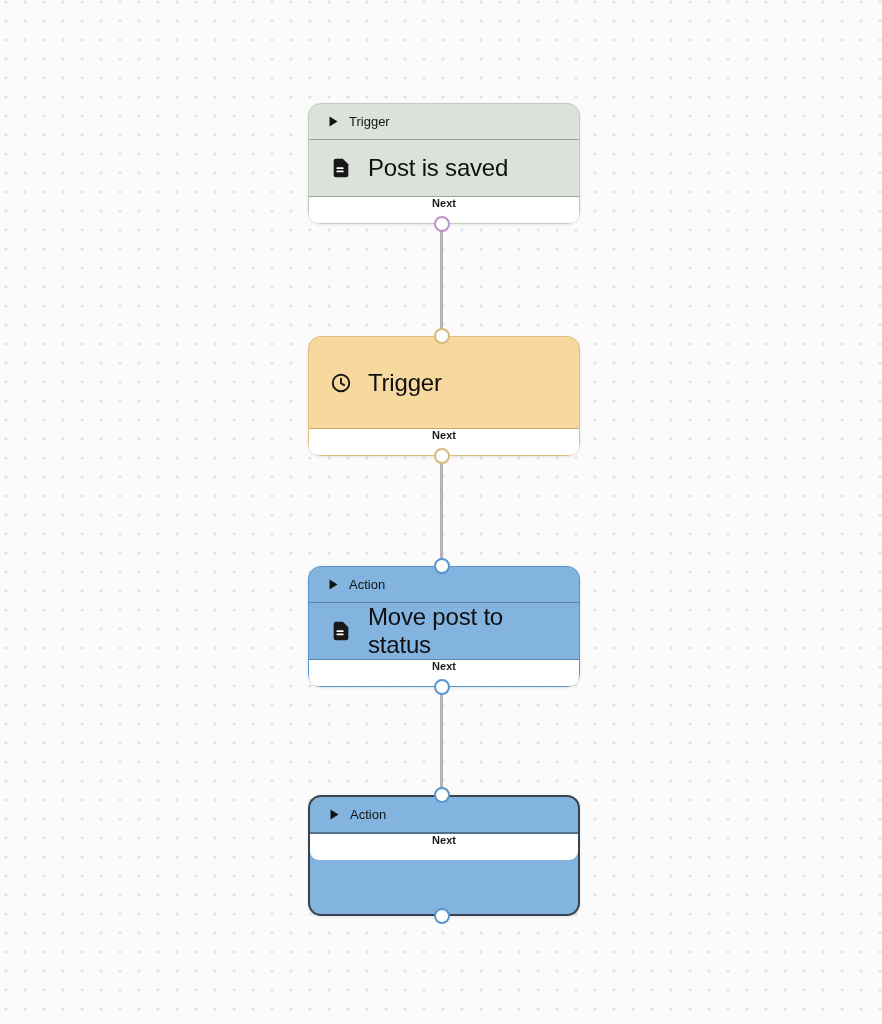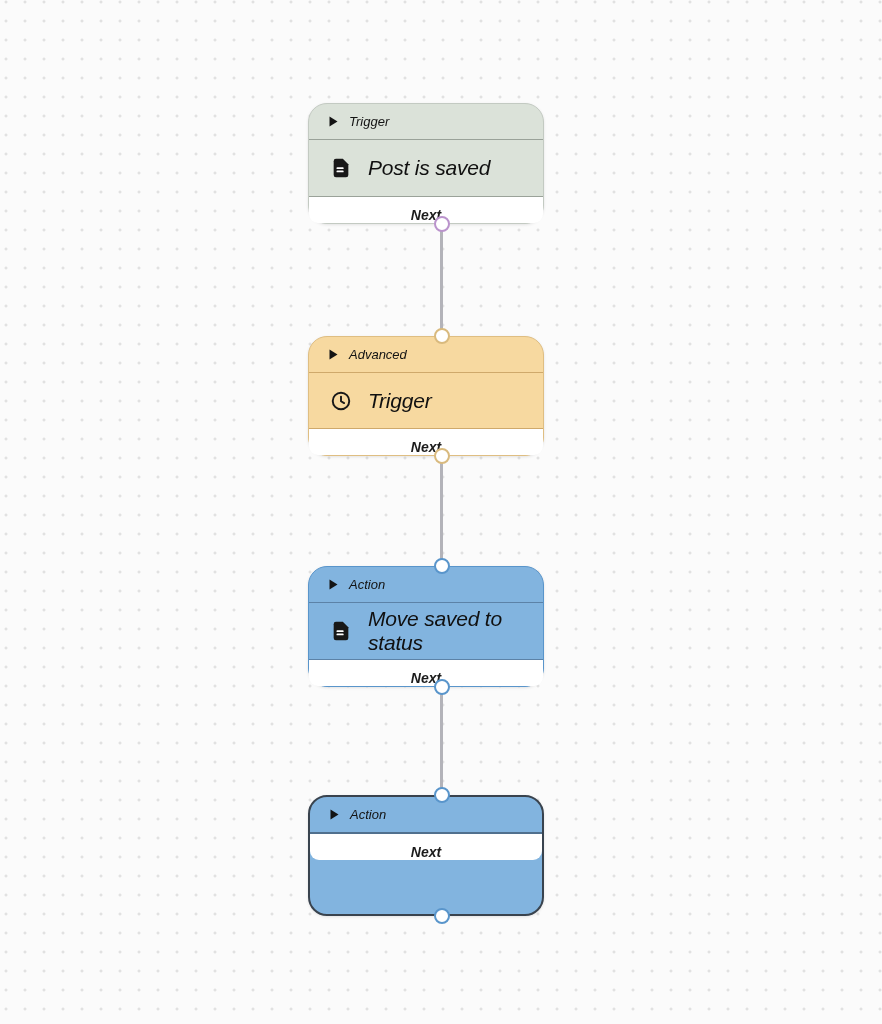--- a/index.html
+++ b/index.html
@@ -14,30 +14,29 @@
     background-color: var(--bg, #fbfbfb);
     background-image: radial-gradient(circle, var(--dot, #d8d8d8) 1.15px, transparent 1.3px);
     background-size: 19px 19px;
     background-position: -3.5px 11.5px;
   }
 
   
   .node {
     position: absolute;
     left: 308px;
-    width: 236px;
+    width: 272px;
     height: 121px;
     background: var(--bg);
     border: 1.5px solid var(--border);
-    border-radius: 19px;
+    border-radius: 13px;
     box-shadow: 0 1px 3px rgba(0,0,0,0.10);
     display: flex;
     flex-direction: column;
     z-index: 2;
-    font-style: italic;
   }
   .node.selected { border-width: 2px; }
 
   .node-header {
     height: 36px;
     flex: 0 0 36px;
     display: flex;
     align-items: center;
     gap: 11px;
     padding: 0 20px;
@@ -46,36 +45,36 @@
     color: #131313;
   }
   .node-header svg { display: block; flex: 0 0 auto; }
 
   .node-body {
     flex: 1 1 auto;
     display: flex;
     align-items: center;
     gap: 16px;
     padding: 0 21px;
-    font-size: 21px;
+    font-size: 24px;
     letter-spacing: -0.2px;
     color: #101010;
   }
   .node-body svg { display: block; flex: 0 0 auto; }
 
   .node-footer {
     flex: 0 0 27px;
     height: 27px;
     background: #ffffff;
     border-top: 1px solid var(--divider);
     border-radius: 0 0 9px 9px;
     display: flex;
-    align-items: flex-end;
+    align-items: flex-start;
     justify-content: center;
-    font-size: 14px;
+    font-size: 11px;
     font-weight: 600;
     color: #1c1c1c;
   }
 
   
   .edge {
     position: absolute;
     left: 440px;
     width: 3px;
     background: var(--edge, #b3b3b9);
@@ -116,26 +115,20 @@
       </svg>
       <span>Post is saved</span>
     </div>
     <div class="node-footer">
       <span>Next</span>
     </div>
   </div>
   <div class="port" style="top: 216px; --bg: #dbe2d9; --border: #c3cac2; --divider: #9aa299; --port: #ba93cc;"></div>
 
   <div class="node" style="top: 336px; height: 120px; --bg: #f7d9a0; --border: #dfbe82; --divider: #cfa96b; --port: #d9ba7e;">
-    <div class="node-header">
-      <svg width="9" height="11" viewBox="0 0 9 11">
-          <path d="M0.5 0.5 L8.5 5.5 L0.5 10.5 Z" fill="#141414"></path>
-        </svg>
-      <span>Advanced</span>
-    </div>
     <div class="node-body">
       <svg width="22" height="22" viewBox="0 0 24 24">
         <circle cx="12" cy="12" r="9" fill="none" stroke="#181818" stroke-width="2.1"></circle>
         <path d="M12 7.2 V12.3 L15.4 14.3" fill="none" stroke="#181818" stroke-width="2.1" stroke-linecap="round" stroke-linejoin="round"></path>
       </svg>
       <span>Trigger</span>
     </div>
     <div class="node-footer">
       <span>Next</span>
     </div>
@@ -148,21 +141,21 @@
       <svg width="9" height="11" viewBox="0 0 9 11">
           <path d="M0.5 0.5 L8.5 5.5 L0.5 10.5 Z" fill="#141414"></path>
         </svg>
       <span>Action</span>
     </div>
     <div class="node-body">
       <svg width="22" height="22" viewBox="0 0 24 24">
         <path d="M6.5 2 H14 L20 8 V19.5 A2.5 2.5 0 0 1 17.5 22 H6.5 A2.5 2.5 0 0 1 4 19.5 V4.5 A2.5 2.5 0 0 1 6.5 2 Z" fill="#181818"></path>
         <path d="M8 12.2 H14 M8 15.8 H14" stroke="#ffffff" stroke-width="1.9" stroke-linecap="round"></path>
       </svg>
-      <span>Move saved to status</span>
+      <span>Move post to status</span>
     </div>
     <div class="node-footer">
       <span>Next</span>
     </div>
   </div>
   <div class="port" style="top: 558px; --bg: #82b4df; --border: #5995cb; --divider: #5c82a7; --port: #5995cb;"></div>
   <div class="port" style="top: 679px; --bg: #82b4df; --border: #5995cb; --divider: #5c82a7; --port: #5995cb;"></div>
 
   <div class="node selected" style="top: 795px; --bg: #82b4df; --border: #39434e; --divider: #50708e; --port: #5995cb;">
     <div class="node-header">

